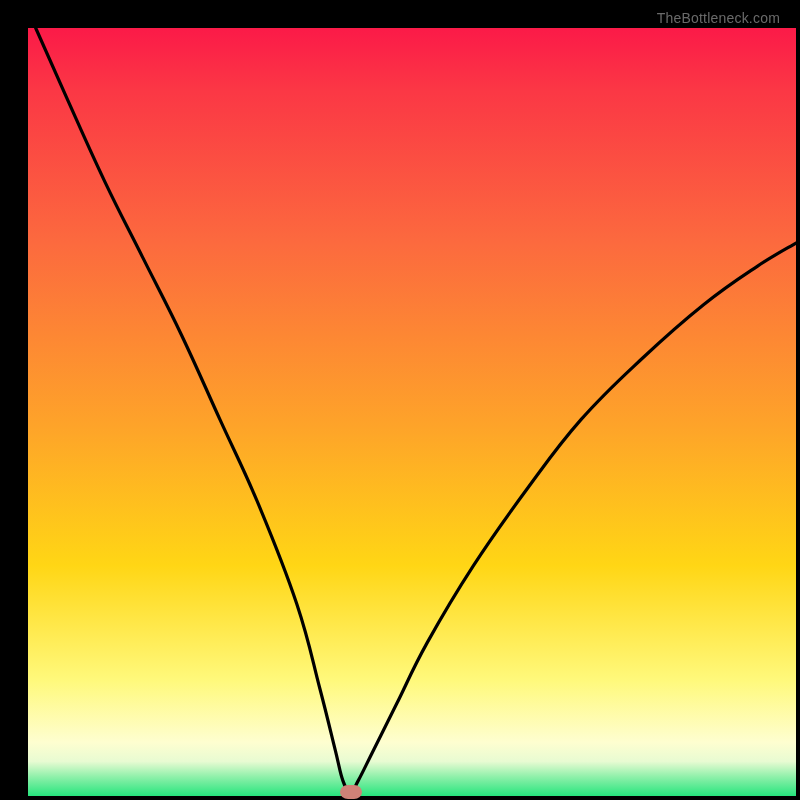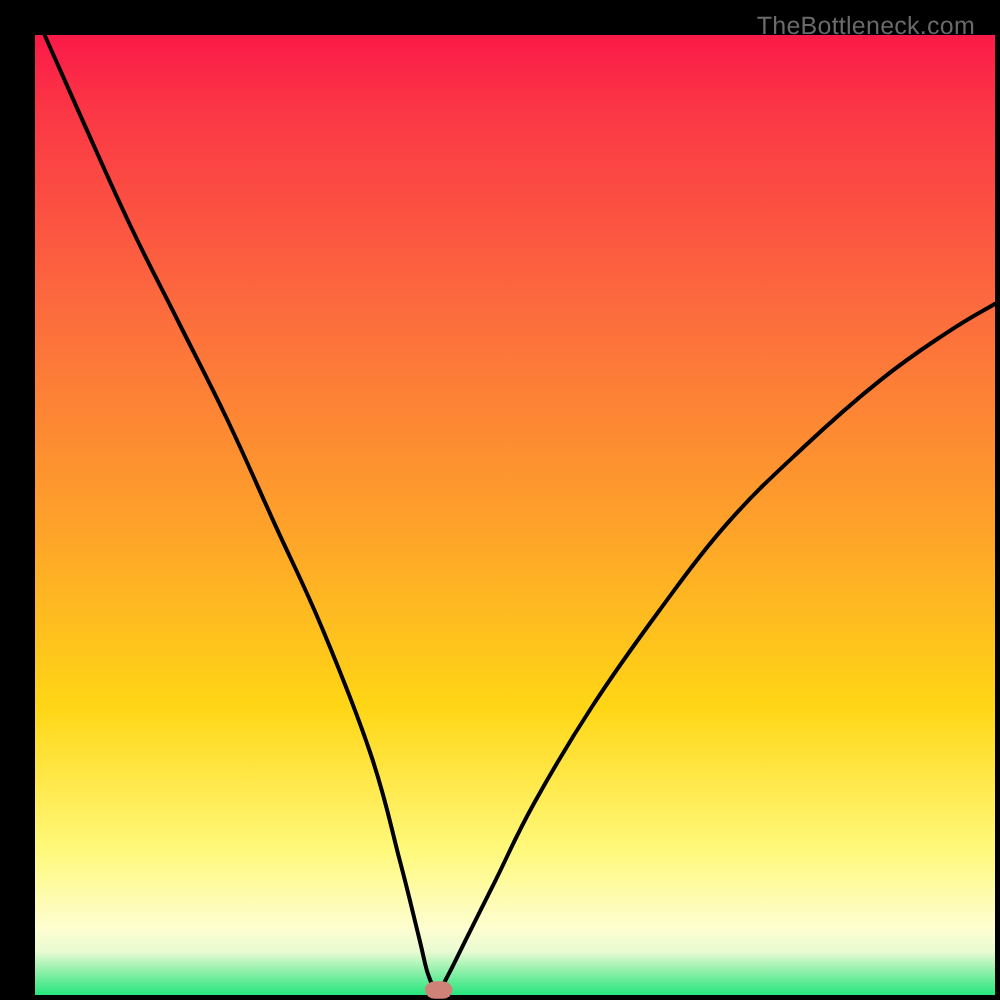--- a/index.html
+++ b/index.html
@@ -37,21 +37,21 @@
       #e8fbd2 95.5%,
       #8ff0aa 97.5%,
       #26e57d 100%
     );
   }
   .watermark {
     position: absolute;
     right: 8px;
     top: -2px;
     color: #6a6a6a;
-    font-size: 20px;
+    font-size: 14px;
     font-weight: 500;
     letter-spacing: 0.2px;
     user-select: none;
     margin-left: 16px;
   }
   svg.curve {
     position: absolute;
     left: 0;
     top: 0;
     width: 768px;

